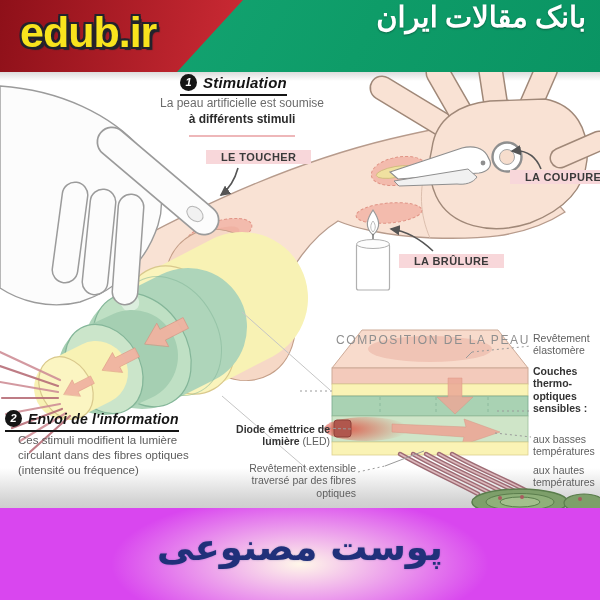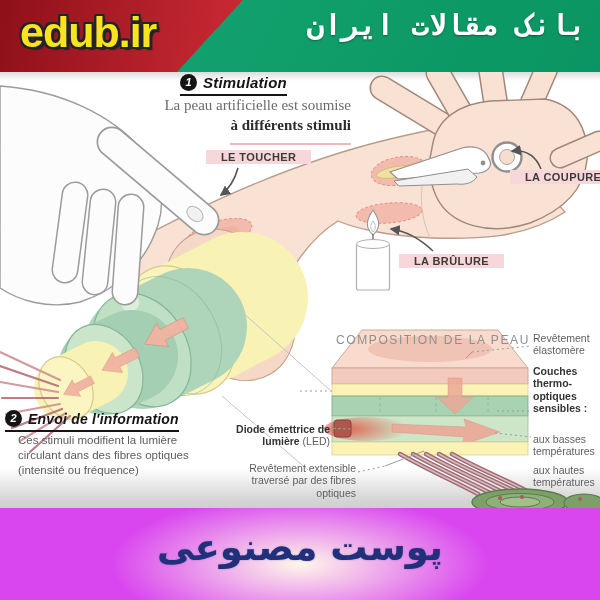--- a/index.html
+++ b/index.html
@@ -9,43 +9,43 @@
   
   .top-banner{position:absolute;left:0;top:0;width:600px;height:72px;
     background:linear-gradient(118deg,#16a877 0%,#0e9c68 60%,#0a9463 100%);z-index:30;}
   .top-banner .red-wedge{position:absolute;inset:0;
     background:linear-gradient(100deg,#8e1019 0%,#c62832 38%,#ee7477 100%);
     clip-path:polygon(0 0,40.5% 0,29.5% 100%,0 100%);}
   .logo{position:absolute;left:20px;top:8px;font-size:43px;font-weight:bold;letter-spacing:-1px;
     color:#f8e31d;
     text-shadow:-2px 0 #23232d,2px 0 #23232d,0 -2px #23232d,0 2px #23232d,
       -2px -2px #23232d,2px 2px #23232d,-2px 2px #23232d,2px -2px #23232d,3px 3px 1px #23232d;}
-  .site-name{position:absolute;right:14px;top:8px;direction:rtl;
-    font-family:Liberation Mono, monospace;font-size:29px;font-weight:bold;color:#fff;
+  .site-name{position:absolute;right:14px;top:0;direction:rtl;
+    font-family:Liberation Serif, serif;font-size:29px;font-weight:bold;color:#fff;
     text-shadow:0 1px 2px rgba(0,0,0,.35);}
 
   
   .clipped-strip{position:absolute;left:5px;top:63px;width:130px;height:12px;overflow:hidden;z-index:20;}
   .clipped-strip span{display:block;transform:translateY(-4px);font-size:12px;font-weight:bold;
     color:#4a4a4a;letter-spacing:2px;white-space:nowrap;}
 
   
   #figure{position:absolute;left:0;top:72px;width:600px;height:436px;}
 
   .lbl{position:absolute;font-size:11px;font-weight:bold;color:#3a3a3a;letter-spacing:.4px;
     background:#f8d7da;padding:1px 15px;white-space:nowrap;z-index:10;}
   .note{position:absolute;font-size:10.5px;color:#5f5f5f;line-height:1.18;z-index:10;}
   .note b{color:#333;}
   .step-head{position:absolute;display:flex;align-items:center;gap:6px;
     border-bottom:2px solid #151515;padding-bottom:3px;z-index:10;}
   .step-num{width:17px;height:17px;border-radius:50%;background:#151515;color:#fff;
     font-size:11px;font-weight:bold;font-style:italic;text-align:center;line-height:17px;flex:0 0 auto;}
   .step-title{font-size:15px;font-weight:bold;font-style:italic;color:#151515;letter-spacing:.2px;}
-  .step1-desc{position:absolute;left:133px;top:96px;width:218px;text-align:right;
-    font-size:15px;color:#6b6b6b;line-height:1.3;z-index:10;font-family:Liberation Serif, serif;}
+  .step1-desc{position:absolute;left:133px;top:96px;width:218px;text-align:center;
+    font-size:12px;color:#6b6b6b;line-height:1.3;z-index:10;}
   .step1-desc .bold-line{display:inline-block;font-weight:bold;color:#2b2b2b;
     border-bottom:2px solid #eeb7b9;padding-bottom:8px;}
   .step2-body{position:absolute;left:18px;top:433px;width:188px;font-size:11.5px;
     color:#5c5c5c;line-height:1.32;z-index:10;}
   .comp-title{position:absolute;left:336px;top:306px;font-size:12px;color:#8f8f8f;
     letter-spacing:1.6px;white-space:nowrap;z-index:10;}
 
   
   .footer{position:absolute;left:0;top:508px;width:600px;height:108px;background:#d946ef;z-index:30;}
   .footer .glow{position:absolute;inset:0;

